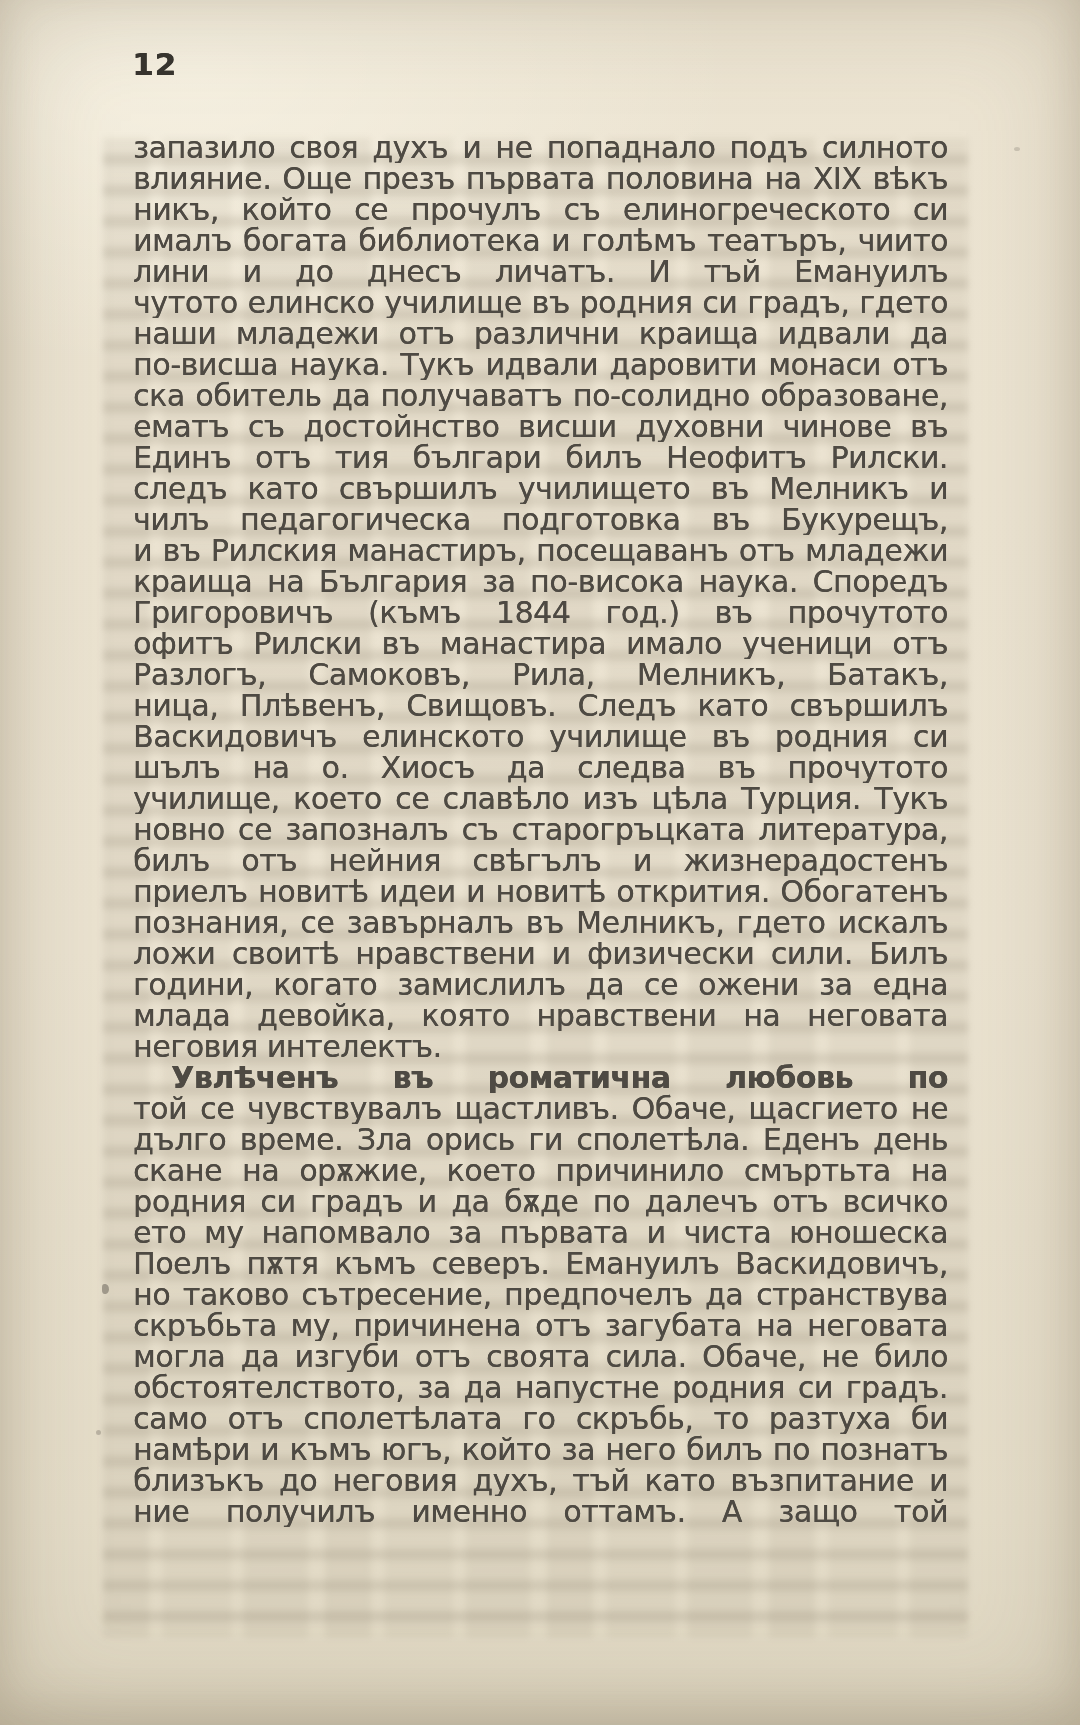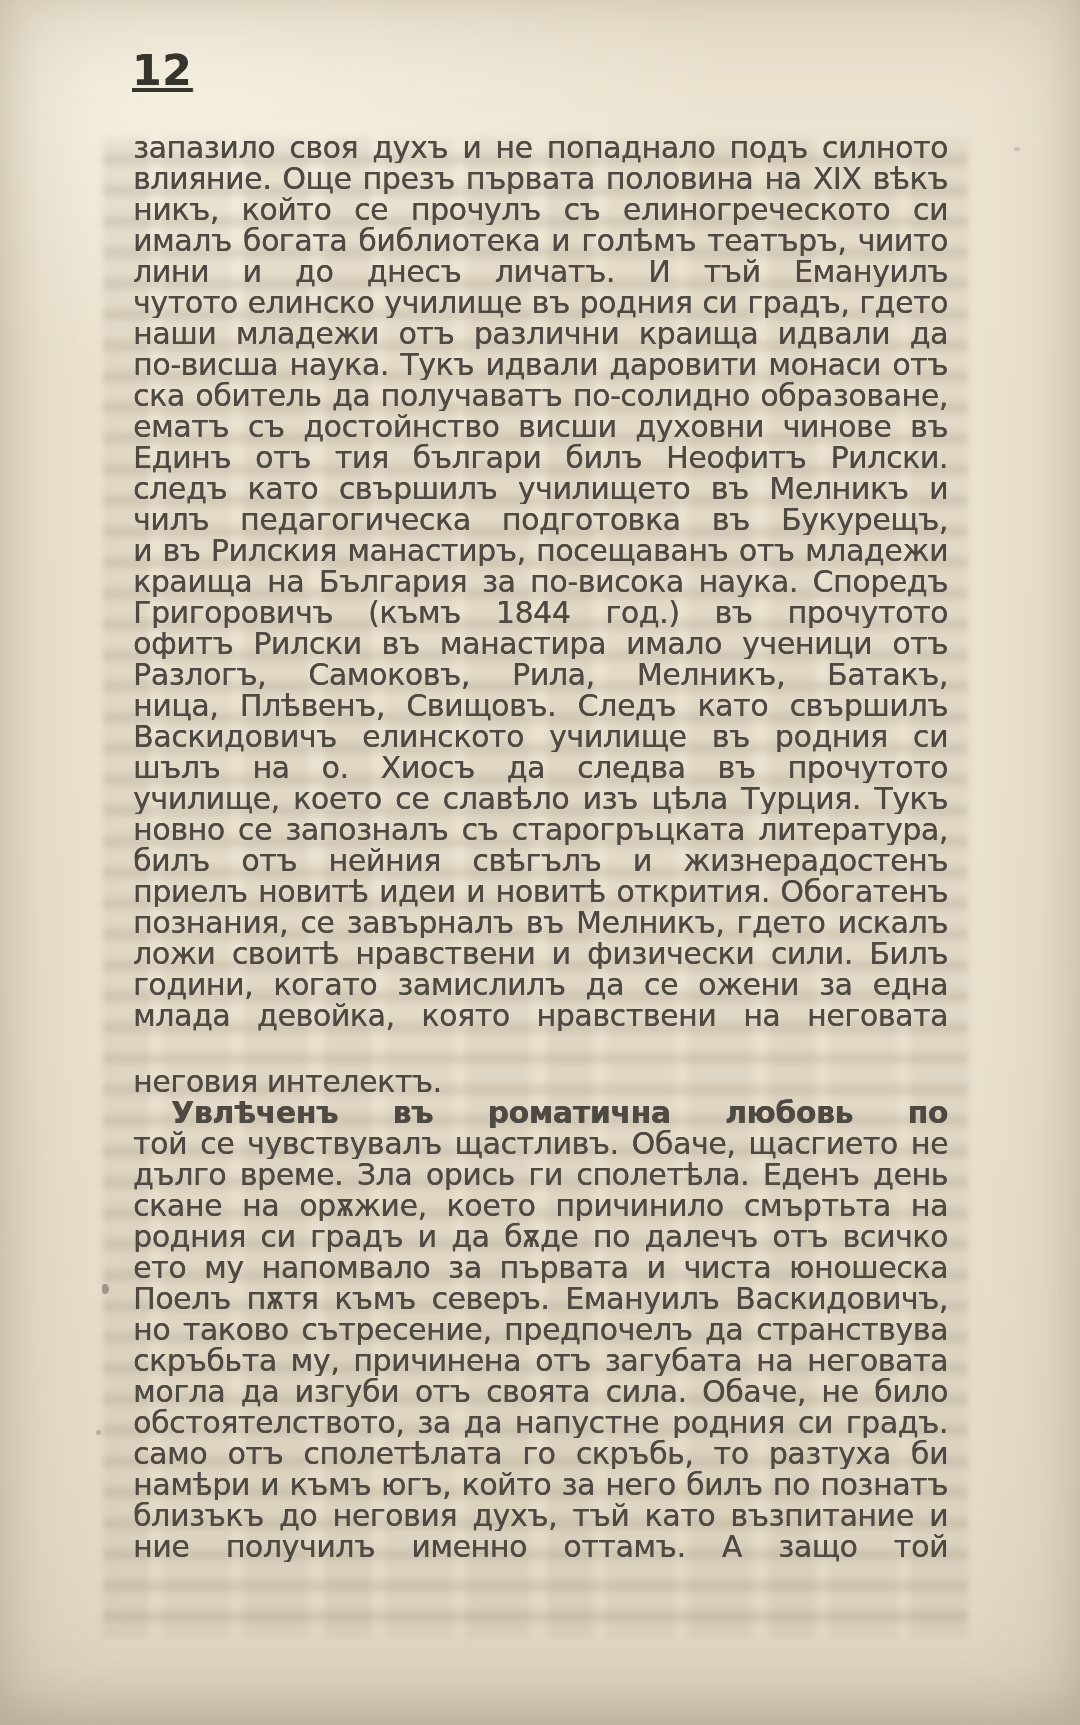--- a/index.html
+++ b/index.html
@@ -14,26 +14,25 @@
     width: 1080px; height: 1725px;
     background:
       radial-gradient(ellipse 900px 500px at 18% 4%, rgba(255,252,240,0.50), rgba(255,252,240,0) 60%),
       linear-gradient(to bottom, #ece4d2 0%, #eae2d0 55%, #e4dcc8 88%, #ddd5c0 100%);
     box-shadow: inset 0 0 110px rgba(118,103,76,0.28), inset 0 -18px 40px rgba(110,95,70,0.18);
     overflow: hidden;
   }
   .page-number {
     position: absolute;
     left: 132px; top: 46px;
-    font-size: 42px;
+    font-size: 31px;
     font-weight: bold;
     letter-spacing: 1px;
     color: #37342e;
     text-shadow: 0.4px 0 0 #37342e;
-    text-decoration: underline;
   }
   .text-block {
     position: absolute;
     left: 133px; top: 132px;
     width: 815px;
     color: #4e4a43;
     font-size: 30px;
     letter-spacing: -0.4px;
   }
   
@@ -63,21 +62,21 @@
   .line {
     height: 31px;
     line-height: 31px;
     text-align: justify;
     text-align-last: justify;
     white-space: normal;
     overflow: hidden;
     text-shadow: 0.25px 0 0 currentColor;
   }
   .line.indent { padding-left: 38px; font-weight: bold; }
-  .line.last { text-align: left; text-align-last: left; margin-top: 35px; }
+  .line.last { text-align: left; text-align-last: left; }
   .speck {
     position: absolute;
     background: #6d675d;
     border-radius: 50%;
     filter: blur(0.6px);
     z-index: 2;
   }
   .speck.s1 { left: 102px; top: 1284px; width: 7px; height: 10px; opacity: 0.55; border-radius: 40% 60% 55% 45%; }
   .speck.s2 { left: 96px;  top: 1430px; width: 5px; height: 5px;  opacity: 0.35; }
   .speck.s3 { left: 1014px; top: 147px; width: 6px; height: 4px;  opacity: 0.25; }

